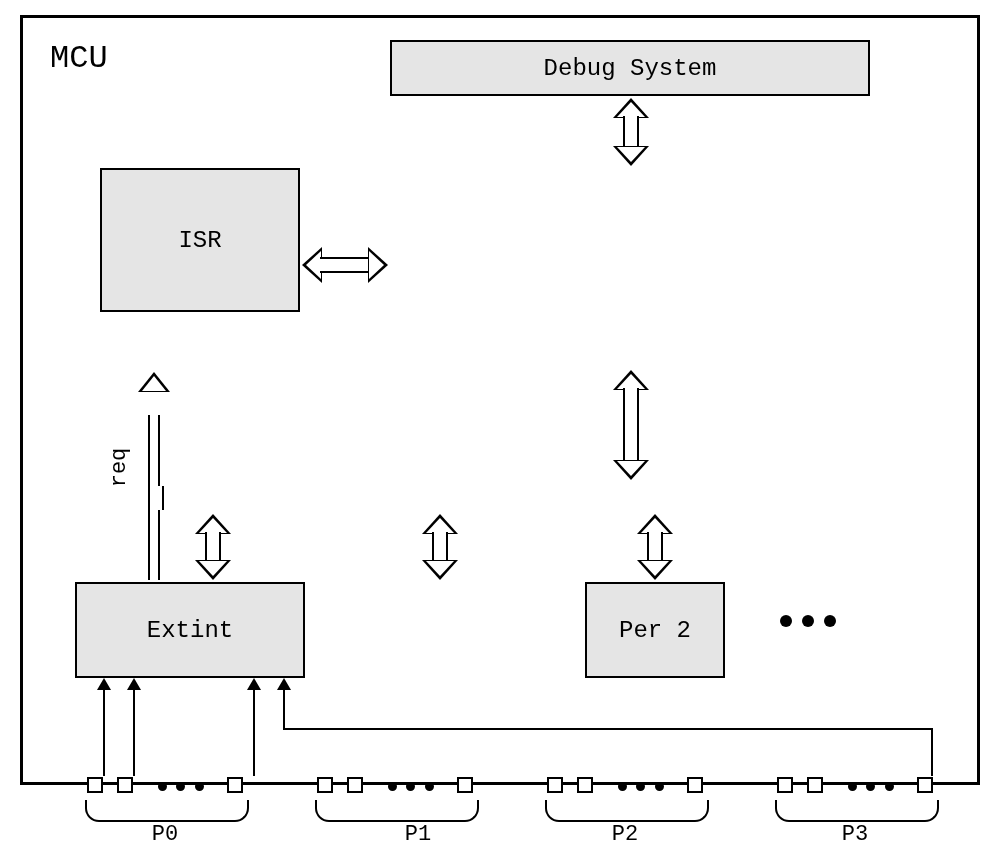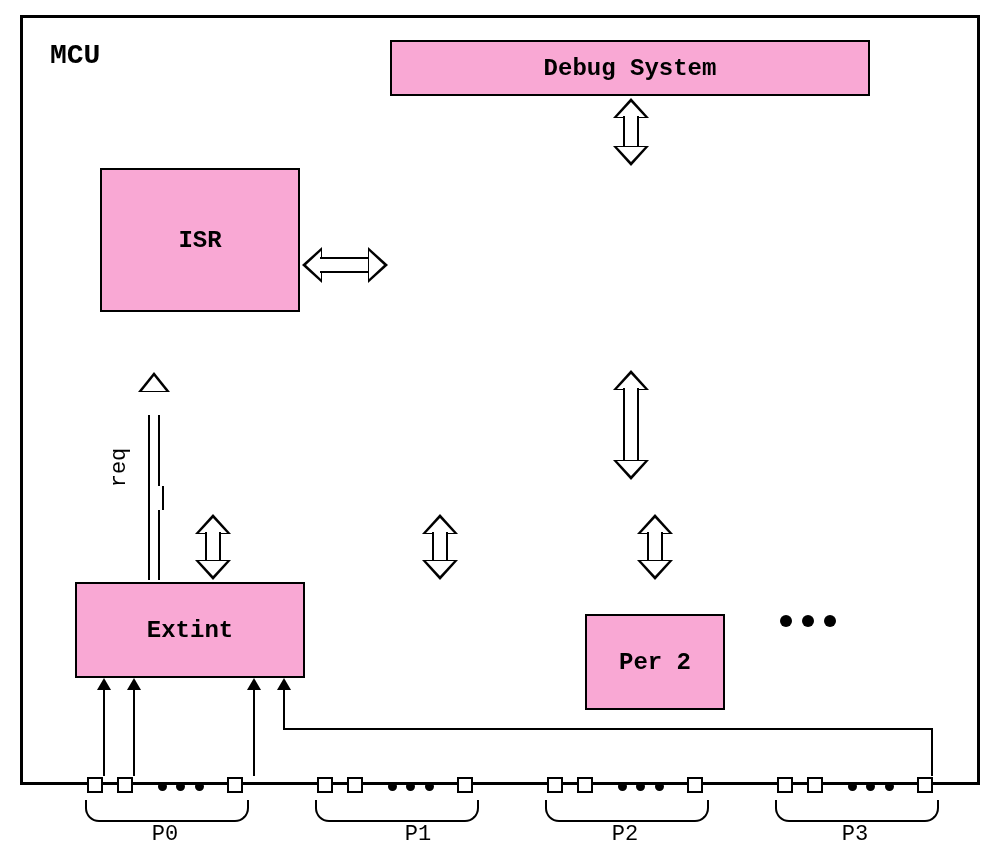--- a/index.html
+++ b/index.html
@@ -21,40 +21,39 @@
     top: 15px;
     width: 960px;
     height: 770px;
     border: 3px solid #000;
     box-sizing: border-box;
   }
   .mcu-title {
     position: absolute;
     left: 50px;
     top: 40px;
-    font-weight: bold;
-    font-size: 28px;
+    font-weight: normal;
+    font-size: 32px;
   }
   .block {
     position: absolute;
     border: 2px solid #000;
     box-sizing: border-box;
     display: flex;
     align-items: center;
     justify-content: center;
     font-size: 24px;
-    background: #f9a8d4;
-    font-weight: bold;
+    background: #e5e5e5;
   }
   .debug-block { left: 390px; top: 40px;  width: 480px; height: 56px; }
   .isr-block   { left: 100px; top: 168px; width: 200px; height: 144px; }
   .core-block  { left: 390px; top: 168px; width: 480px; height: 200px; }
   .extint-block{ left: 75px;  top: 582px; width: 230px; height: 96px; }
   .per1-block  { left: 370px; top: 582px; width: 140px; height: 96px; }
-  .per2-block  { left: 585px; top: 614px; width: 140px; height: 96px; }
+  .per2-block  { left: 585px; top: 582px; width: 140px; height: 96px; }
 
   .ellipsis {
     position: absolute;
     font-size: 40px;
     display: flex;
     gap: 10px;
   }
   .dot {
     width: 12px; height: 12px; background:#000; border-radius:50%; display:inline-block;
   }

